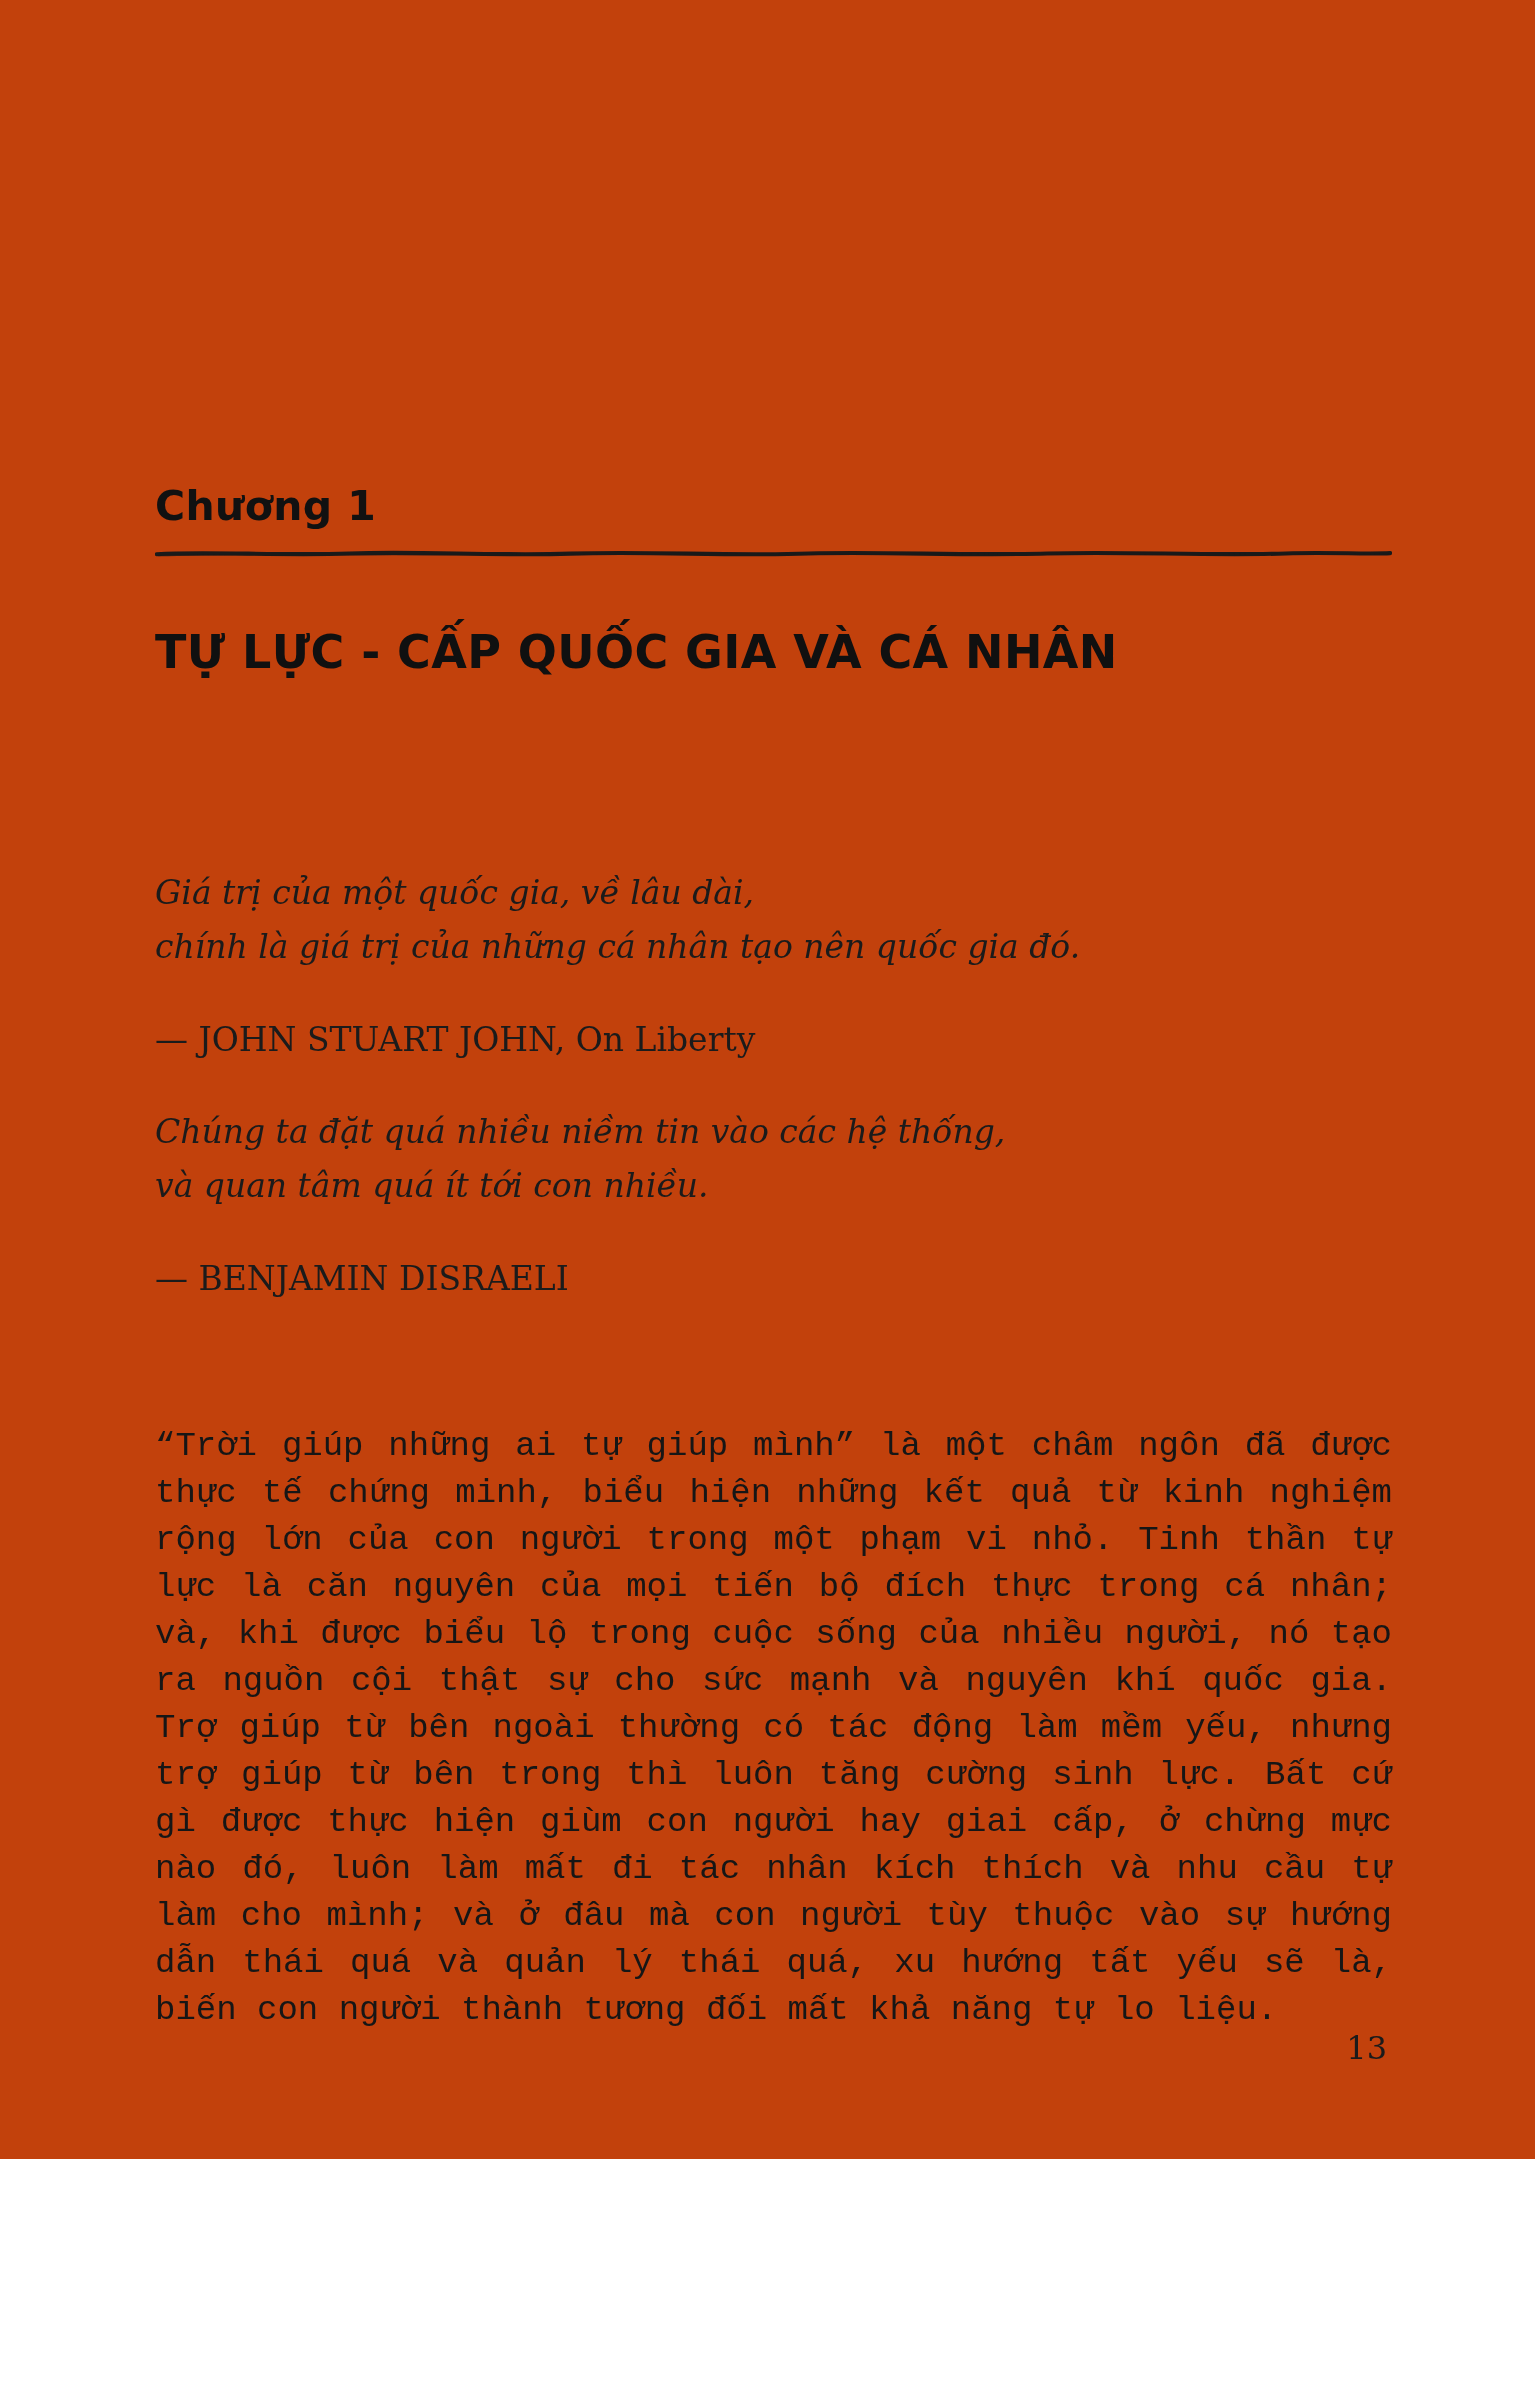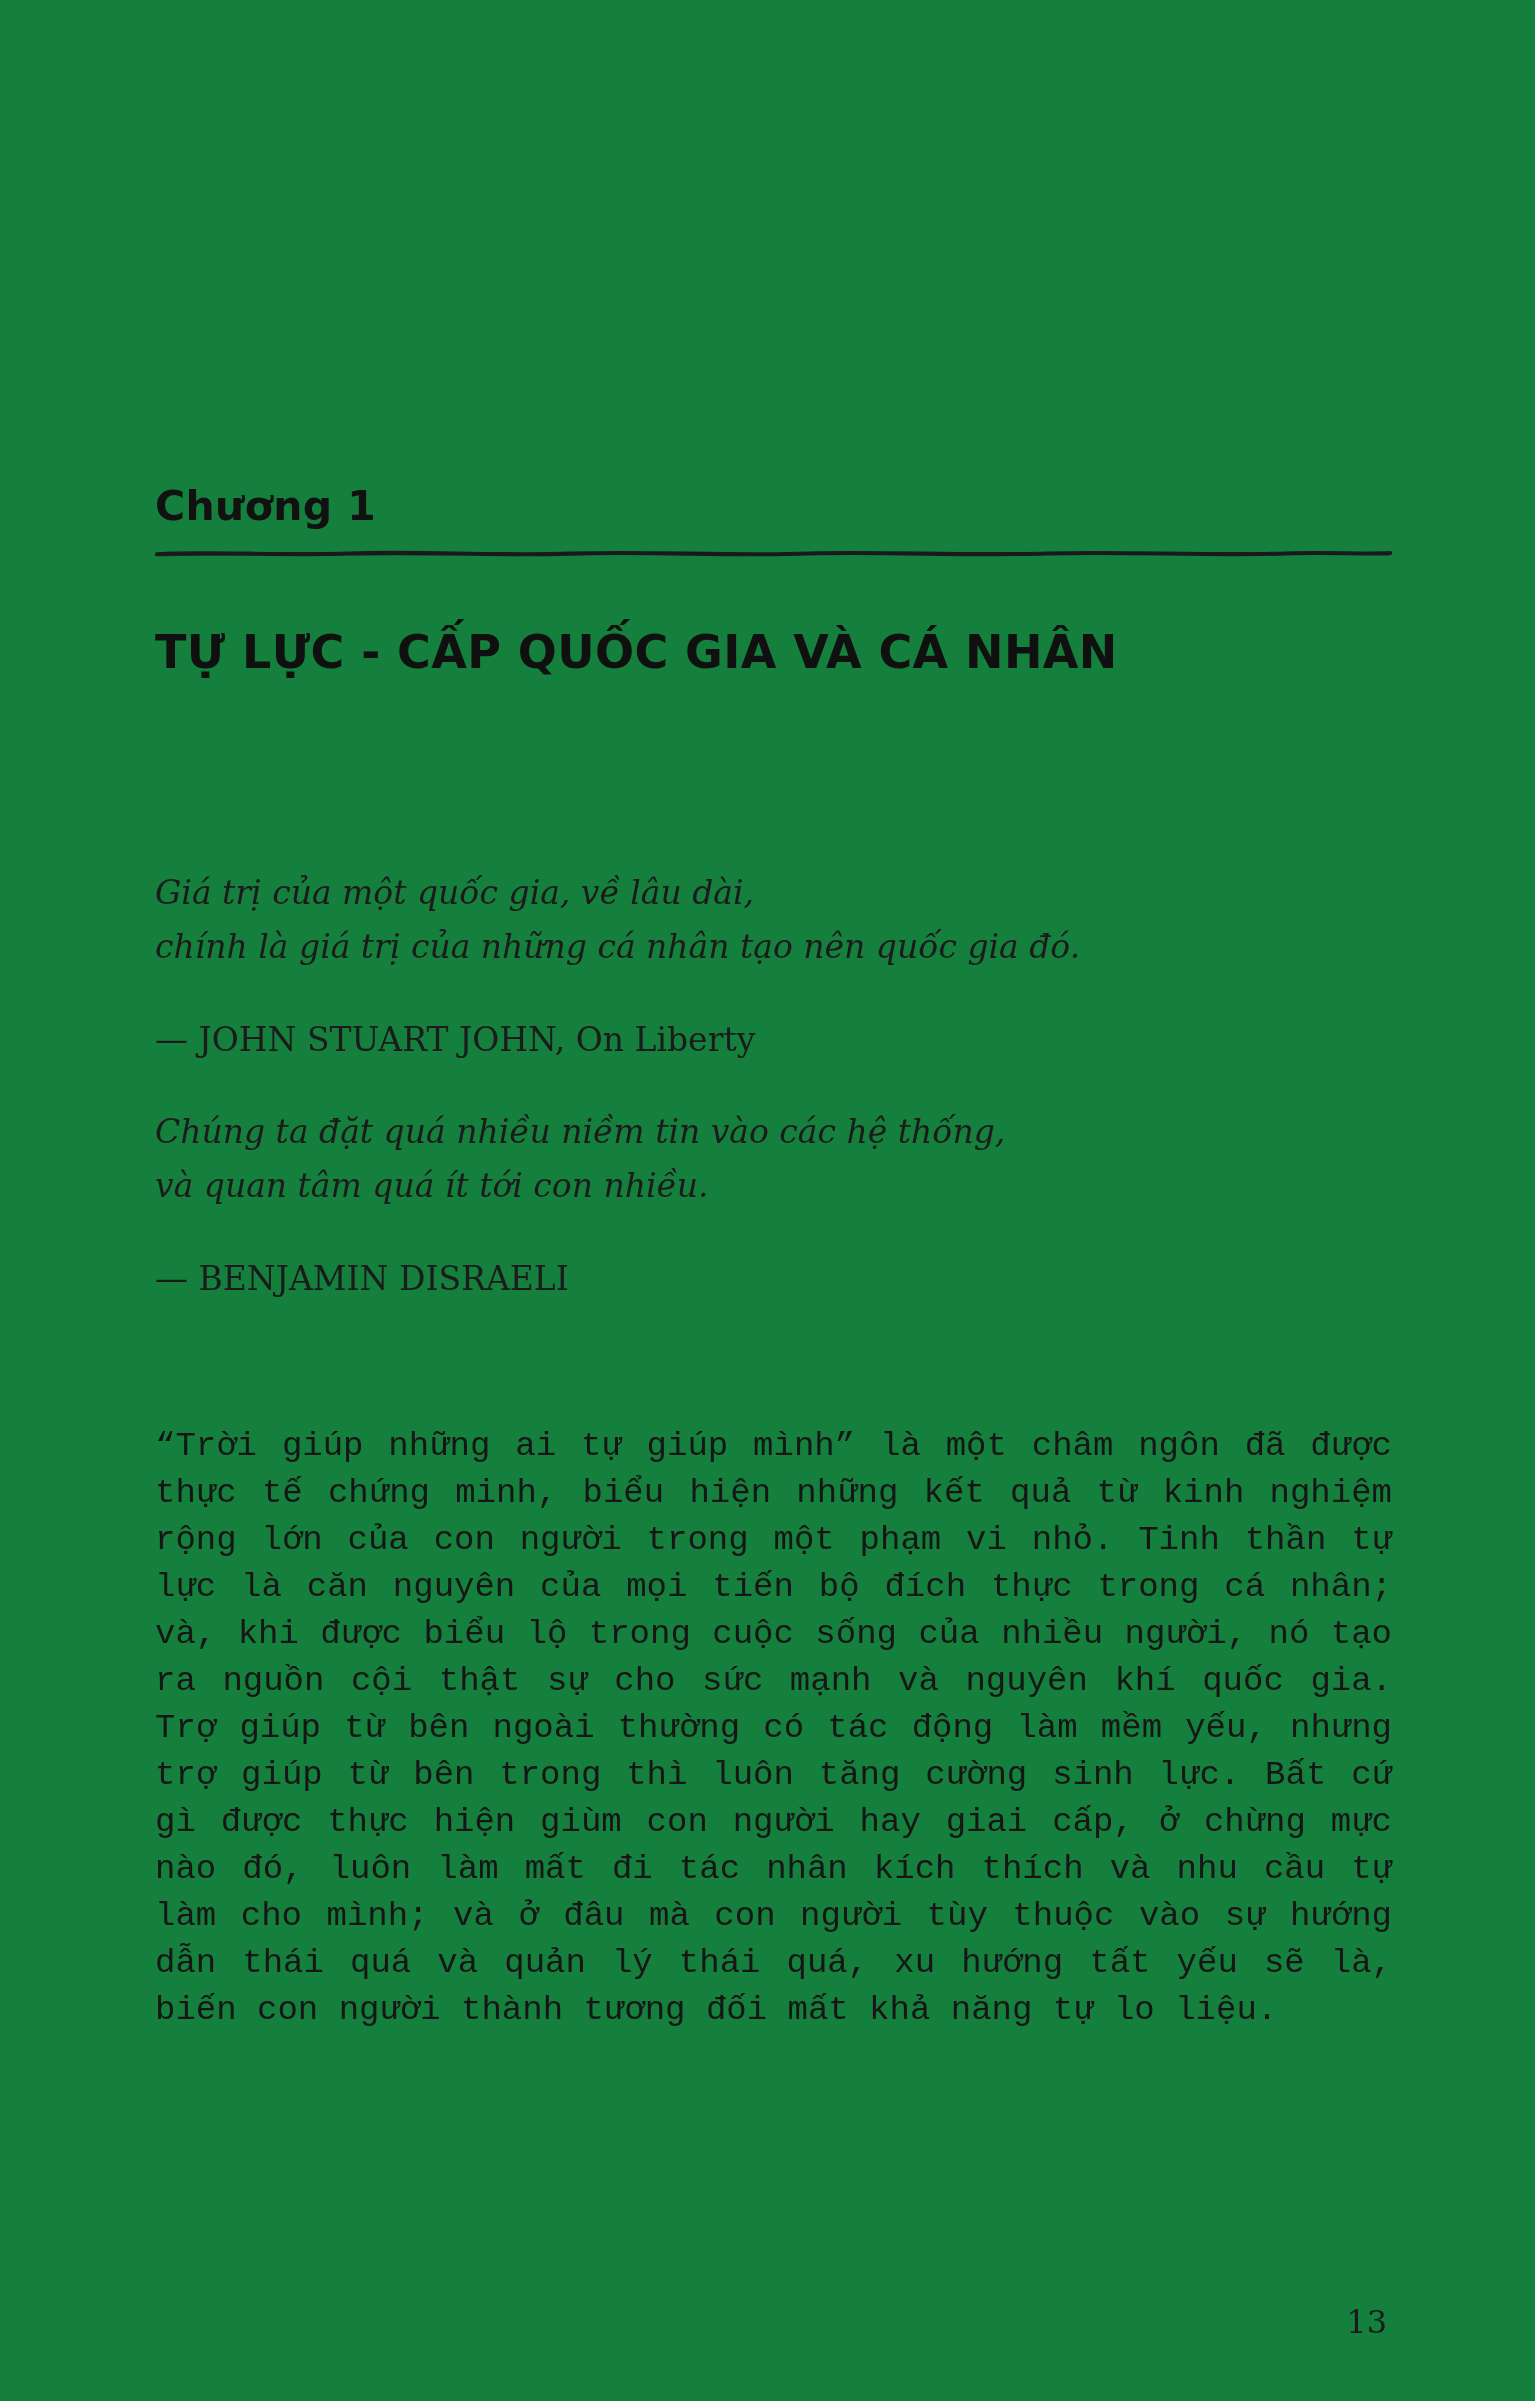--- a/index.html
+++ b/index.html
@@ -3,22 +3,22 @@
 <meta charset="utf-8">
 <style>
   html, body {
     margin: 0;
     padding: 0;
     background: #ffffff;
   }
   .page {
     position: relative;
     width: 1535px;
-    height: 2401px;
-    background: #15803d;
+    height: 2159px;
+    background: #c2410c;
     color: #1b1b1b;
     font-family: "DejaVu Serif", "Liberation Serif", serif;
     box-sizing: border-box;
     padding: 484px 143px 4px 155px;
     overflow: hidden;
   }
   .chapter-label {
     font-family: "DejaVu Sans", "Liberation Sans", sans-serif;
     font-weight: 700;
     font-size: 41px;
@@ -63,21 +63,21 @@
     font-size: 34px;
     line-height: 47px;
     text-align: justify;
     text-justify: inter-word;
     color: #161616;
     font-family: Liberation Mono, monospace;
   }
   .page-number {
     position: absolute;
     right: 148px;
-    bottom: 60px;
+    bottom: 92px;
     font-size: 32px;
     color: #1b1b1b;
   }
 </style>
 </head>
 <body>
 
 <div class="page">
 
   <div class="chapter-label">Chương 1</div>

